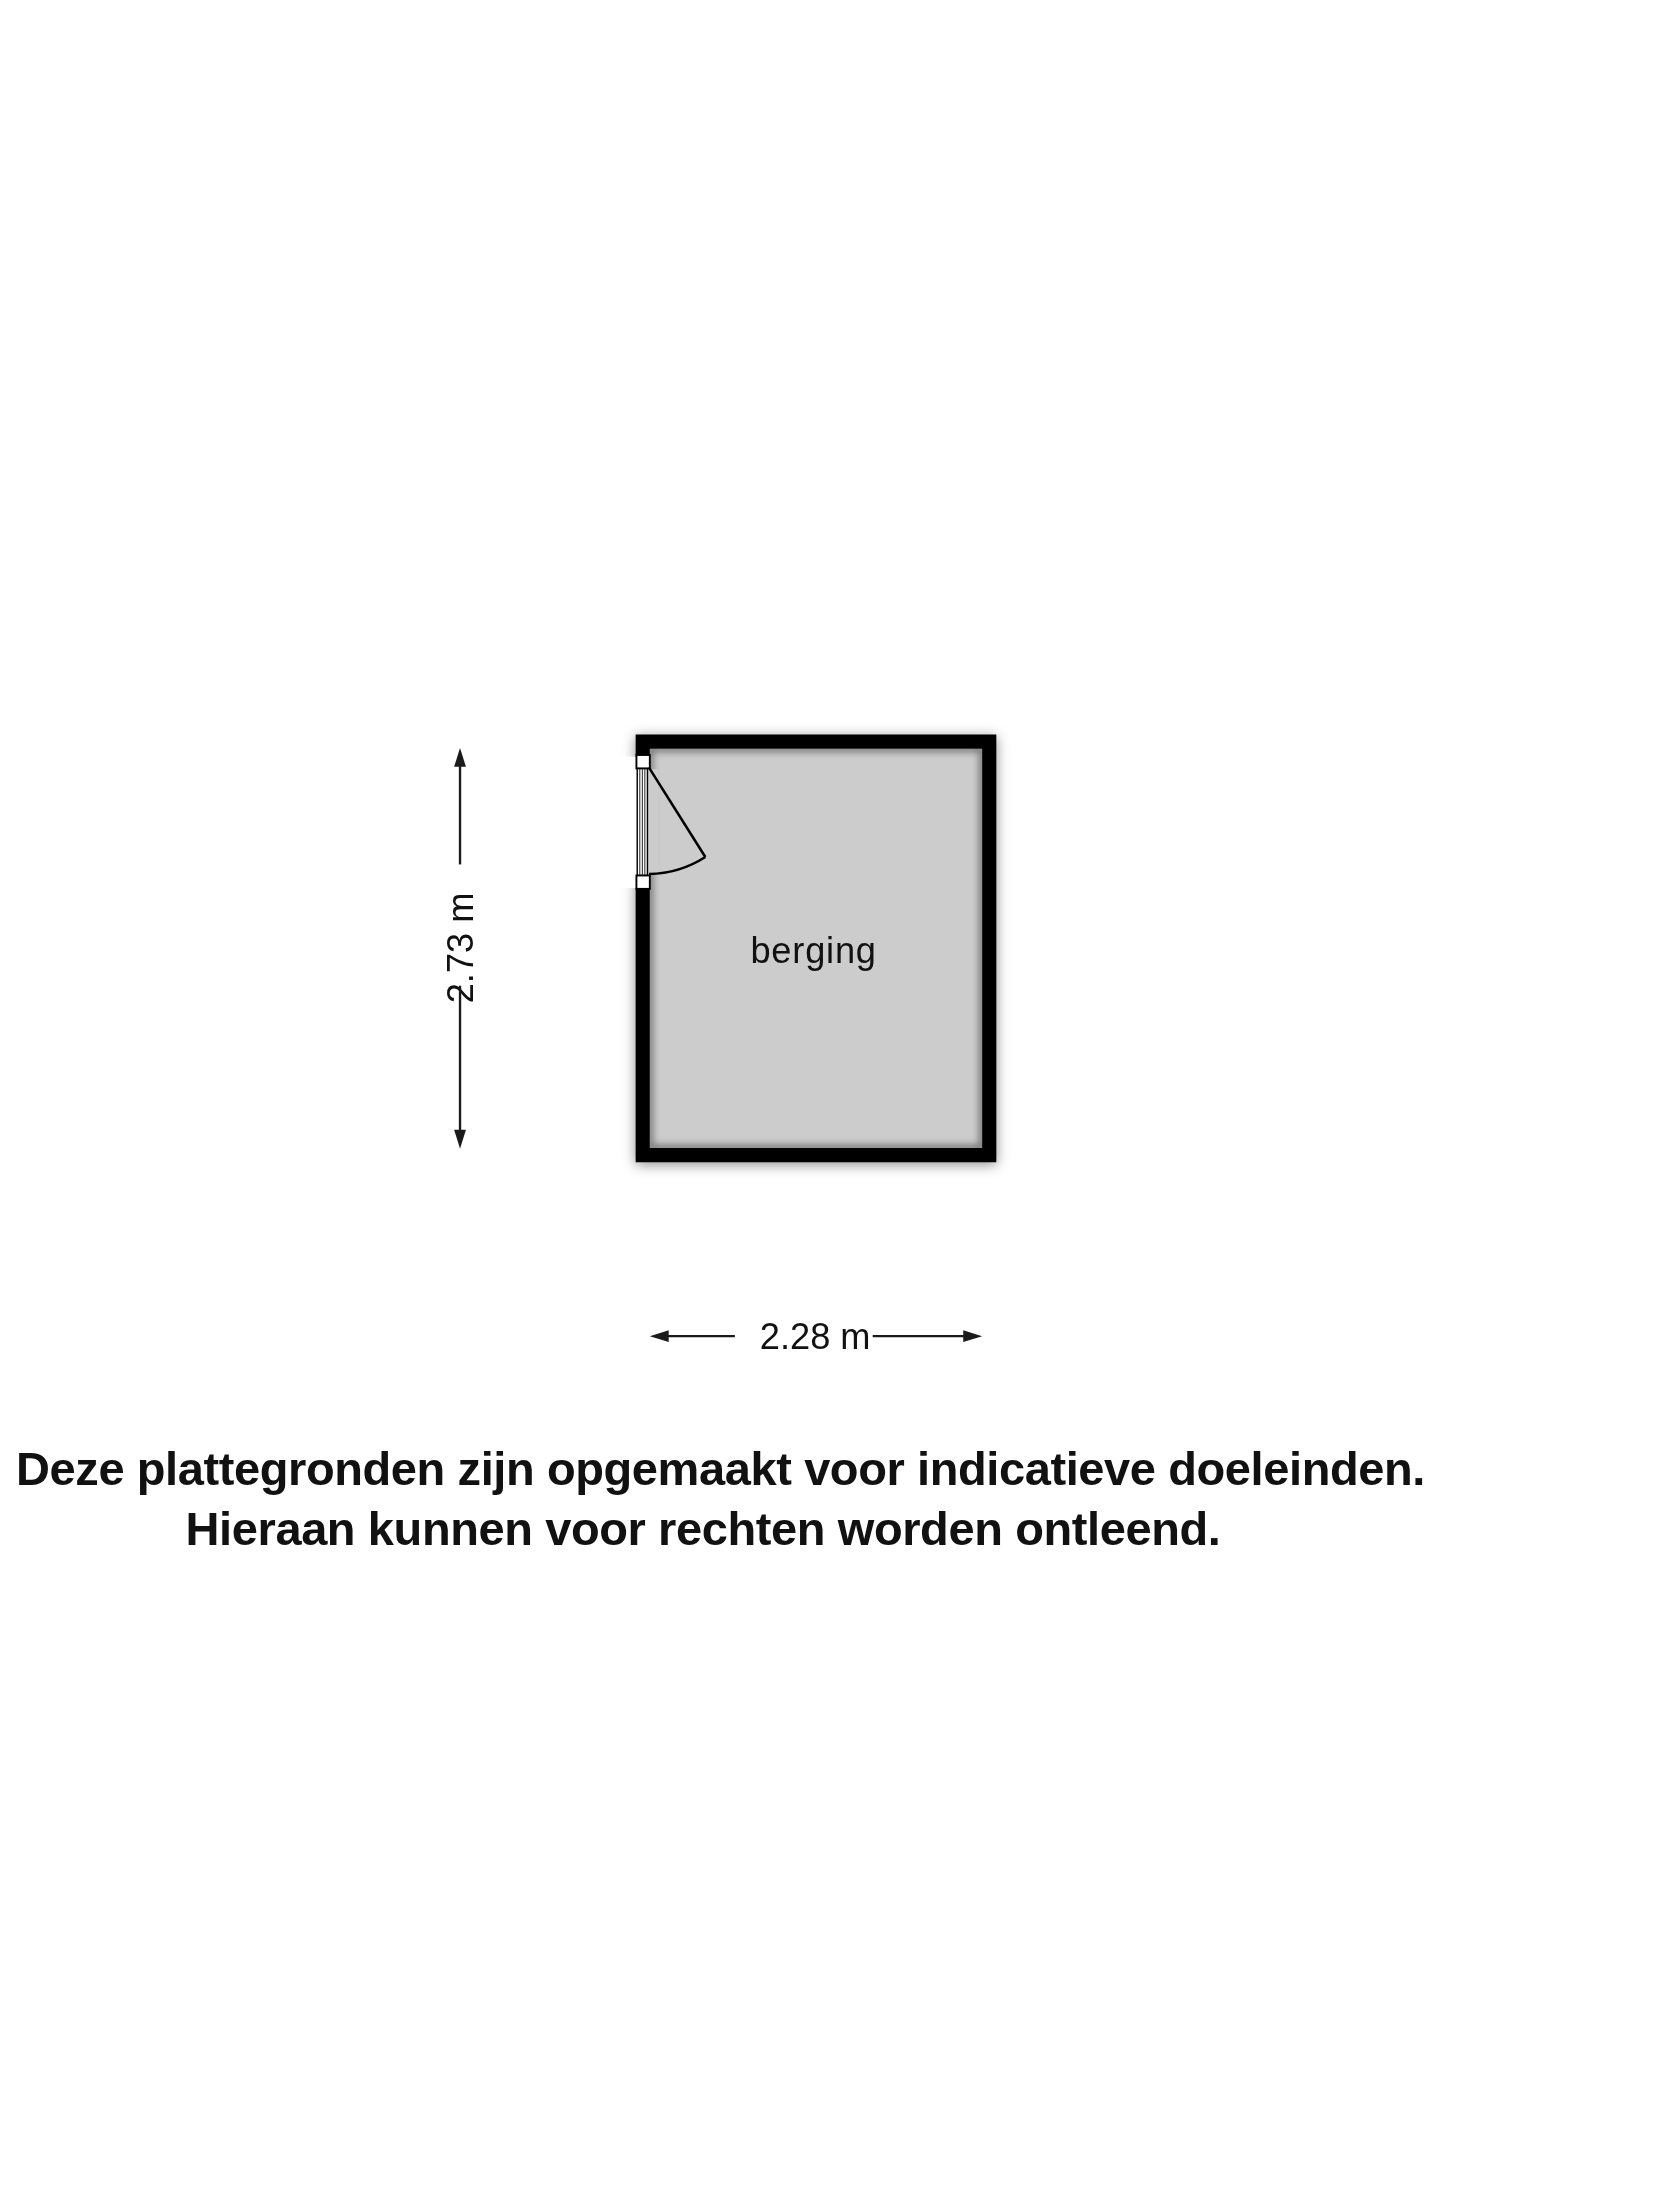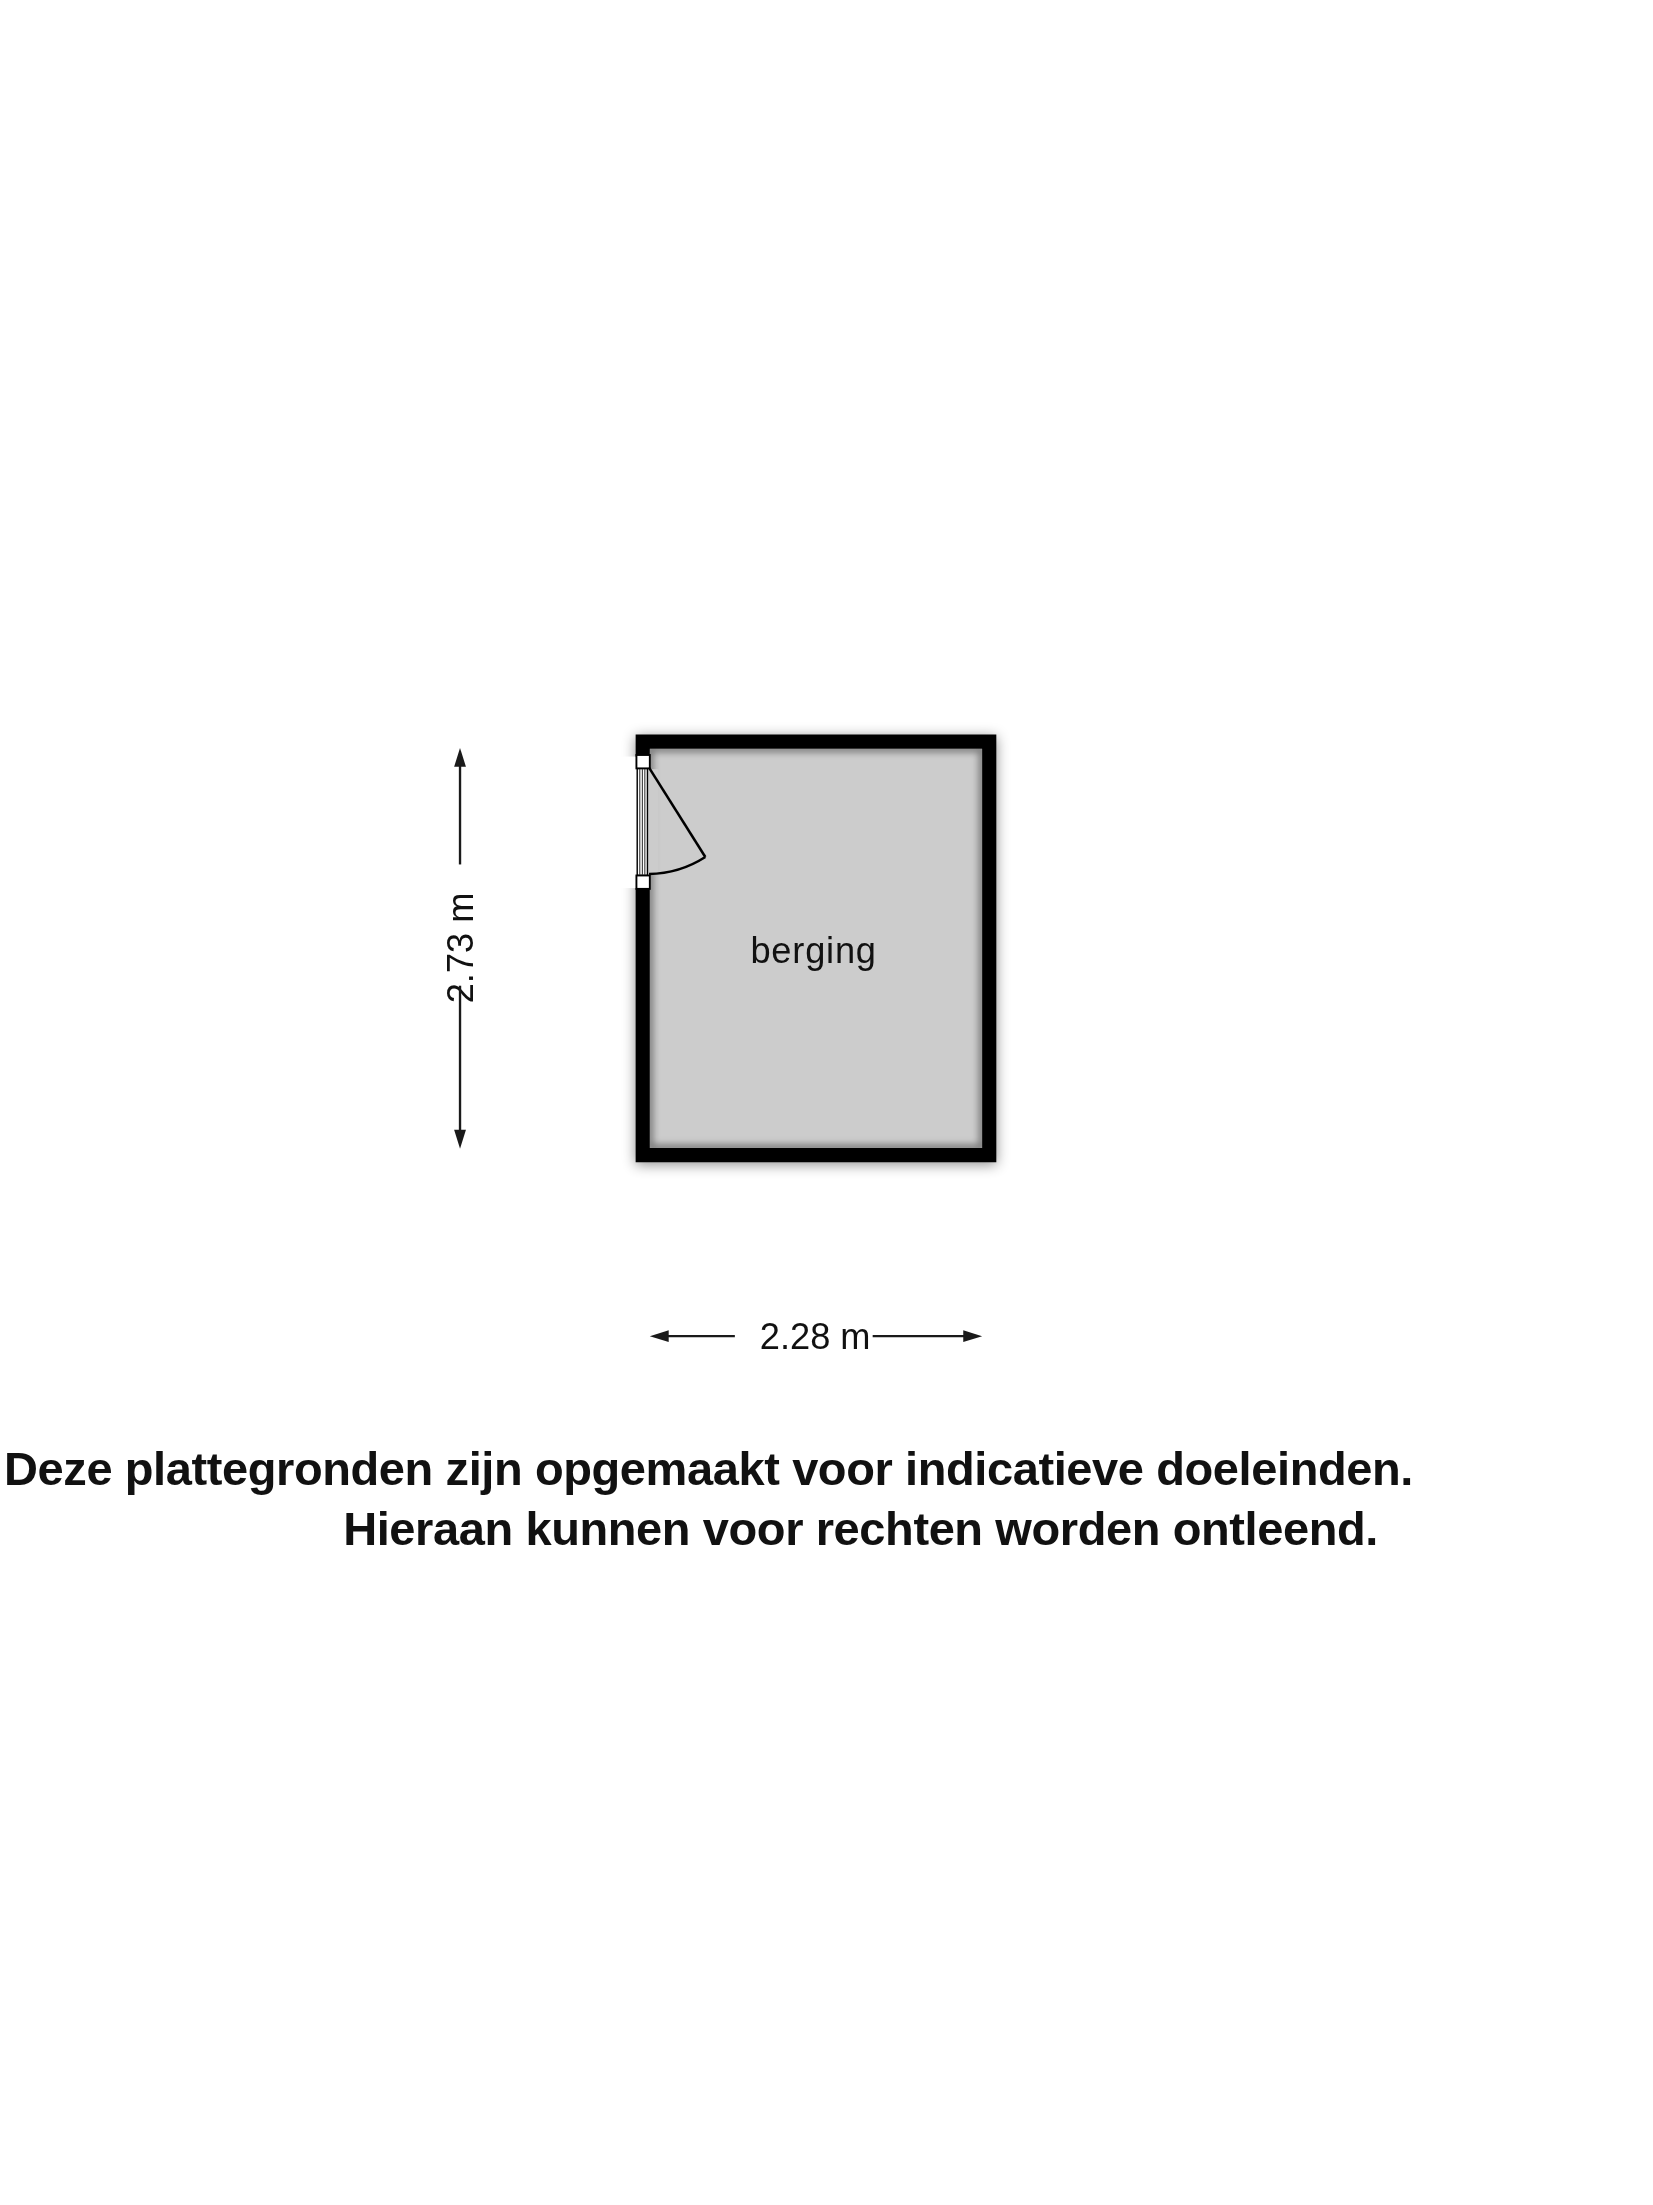--- a/index.html
+++ b/index.html
@@ -24,23 +24,23 @@
     fill: var(--ink, #111111);
   }
   .room-label { font-size: 46px; letter-spacing: 1px; }
   .dim-label  { font-size: 46px; }
   .dim-line   { stroke: var(--line, #1a1a1a); stroke-width: 3; fill: none; }
   .dim-arrow  { fill: var(--line, #1a1a1a); stroke: none; }
   .door-line  { stroke: #000; stroke-width: 3.2; fill: none; }
   .disclaimer {
     position: absolute;
     top: 1403px;
-    left: 4px;
+    left: 16px;
     width: 1374px;
-    text-align: right;
+    text-align: center;
     font-weight: bold;
     font-size: 47px;
     line-height: 60px;
     letter-spacing: -0.4px;
     color: var(--ink, #000000);
   }
   .disclaimer div { white-space: nowrap; }
 </style>
 </head>
 <body>

